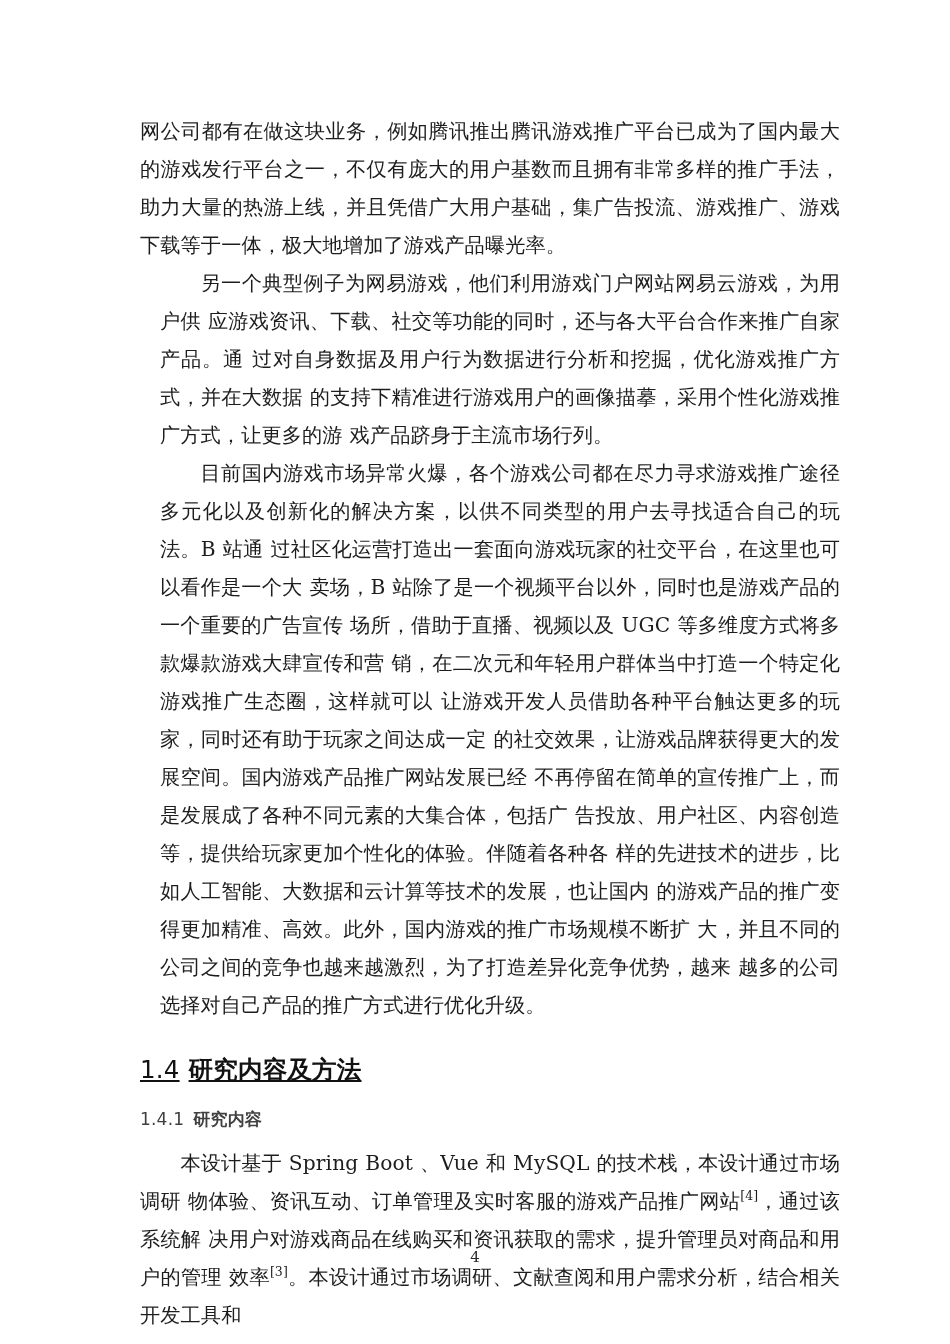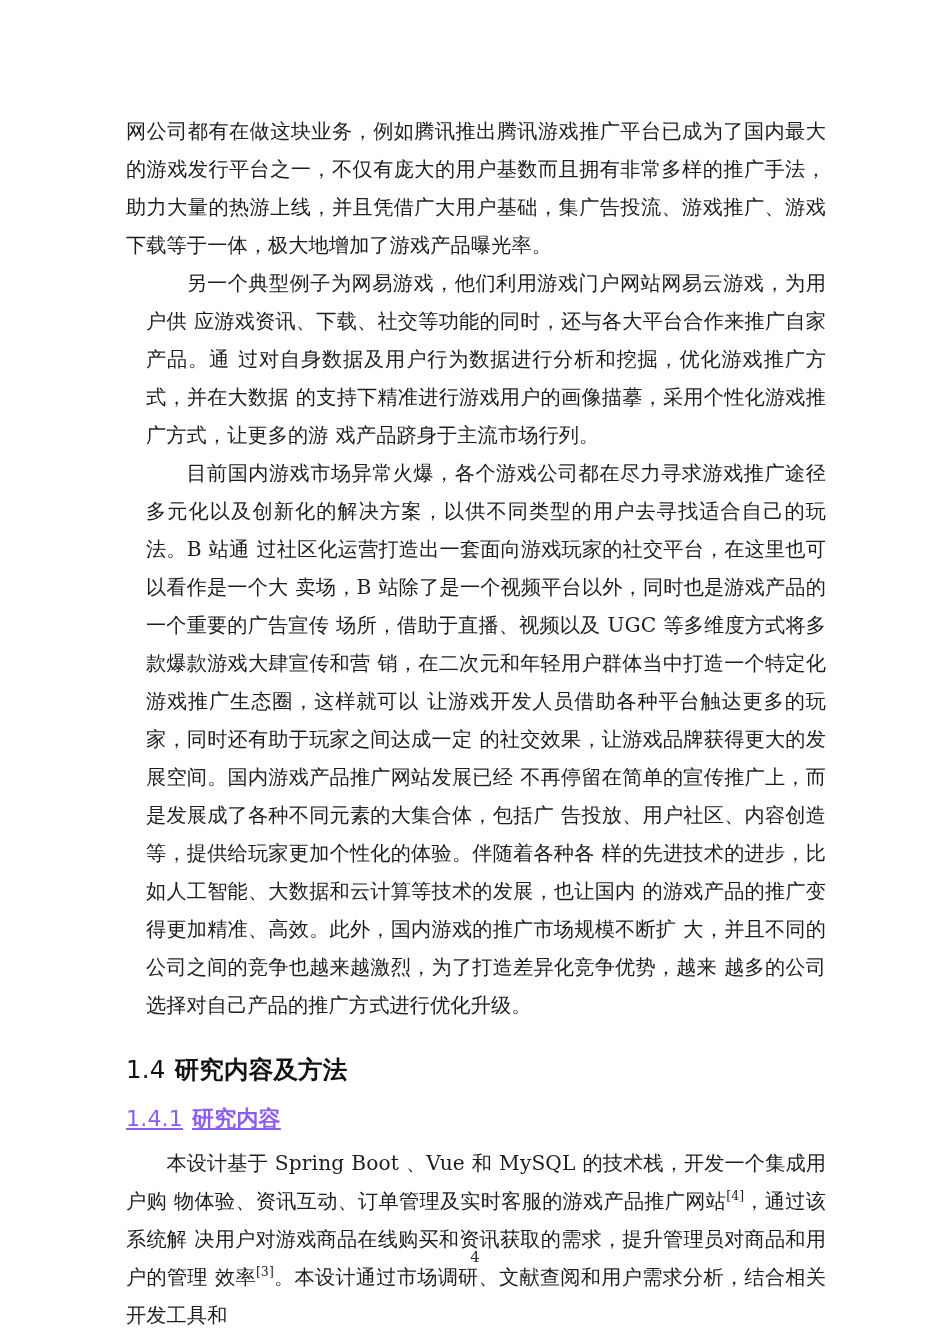--- a/index.html
+++ b/index.html
@@ -20,21 +20,21 @@
   .page {
     position: relative;
     width: 950px;
     height: 1344px;
     background: #ffffff;
     box-sizing: border-box;
   }
 
   .content {
     position: absolute;
-    left: 126px;
+    left: 140px;
     top: 112px;
     width: 700px;
   }
 
   
   .para {
     font-family: "DejaVu Serif", "Liberation Serif", serif;
     font-size: 20.2px;
     line-height: 38px;
     text-align: justify;
@@ -60,30 +60,30 @@
 
   
   .h2 {
     font-family: "DejaVu Sans", "Liberation Sans", sans-serif;
     font-size: 24.5px;
     font-weight: bold;
     line-height: 40px;
     color: #121212;
     margin: 26px 0 8px 0;
     letter-spacing: 0.2px;
+    text-decoration: underline;
   }
   .h3 {
     font-family: "DejaVu Sans", "Liberation Sans", sans-serif;
-    font-size: 22px;
+    font-size: 17px;
     font-weight: bold;
     line-height: 38px;
-    color: #8b5cf6;
+    color: #404040;
     margin: 10px 0 6px 0;
     letter-spacing: 0.2px;
-    text-decoration: underline;
   }
   .h2 .num, .h3 .num {
     font-family: "DejaVu Sans", "Liberation Sans", sans-serif;
     font-weight: normal;
     margin-right: 9px;
   }
 
   
   .page-number {
     position: absolute;
@@ -110,19 +110,19 @@
     <p class="para indent">目前国内游戏市场异常火爆，各个游戏公司都在尽力寻求游戏推广途径多元化以及创新化的解决方案，以供不同类型的用户去寻找适合自己的玩法。B 站通 过社区化运营打造出一套面向游戏玩家的社交平台，在这里也可以看作是一个大 卖场，B 站除了是一个视频平台以外，同时也是游戏产品的一个重要的广告宣传 场所，借助于直播、视频以及 UGC 等多维度方式将多款爆款游戏大肆宣传和营 销，在二次元和年轻用户群体当中打造一个特定化游戏推广生态圈，这样就可以 让游戏开发人员借助各种平台触达更多的玩家，同时还有助于玩家之间达成一定 的社交效果，让游戏品牌获得更大的发展空间。国内游戏产品推广网站发展已经 不再停留在简单的宣传推广上，而是发展成了各种不同元素的大集合体，包括广 告投放、用户社区、内容创造等，提供给玩家更加个性化的体验。伴随着各种各 样的先进技术的进步，比如人工智能、大数据和云计算等技术的发展，也让国内 的游戏产品的推广变得更加精准、高效。此外，国内游戏的推广市场规模不断扩 大，并且不同的公司之间的竞争也越来越激烈，为了打造差异化竞争优势，越来 越多的公司选择对自己产品的推广方式进行优化升级。</p>
 
     <h2 class="h2">
       <span class="num">1.4</span><span>研究内容及方法</span>
     </h2>
 
     <h3 class="h3">
       <span class="num">1.4.1</span><span>研究内容</span>
     </h3>
 
-    <p class="para indent"><span>本设计基于 Spring Boot 、Vue 和 MySQL 的技术栈，开发一个集成用户购 物体验、资讯互动、订单管理及实时客服的游戏产品推广网站</span><sup>[4]</sup><span>，通过该系统解 决用户对游戏商品在线购买和资讯获取的需求，提升管理员对商品和用户的管理 效率</span><sup>[3]</sup><span>。本设计通过市场调研、文献查阅和用户需求分析，结合相关开发工具和</span></p>
+    <p class="para indent"><span>本设计基于 Spring Boot 、Vue 和 MySQL 的技术栈，本设计通过市场调研 物体验、资讯互动、订单管理及实时客服的游戏产品推广网站</span><sup>[4]</sup><span>，通过该系统解 决用户对游戏商品在线购买和资讯获取的需求，提升管理员对商品和用户的管理 效率</span><sup>[3]</sup><span>。本设计通过市场调研、文献查阅和用户需求分析，结合相关开发工具和</span></p>
 
   </div>
 
   <div class="page-number">4</div>
 
 </div>
 
 </body></html>

